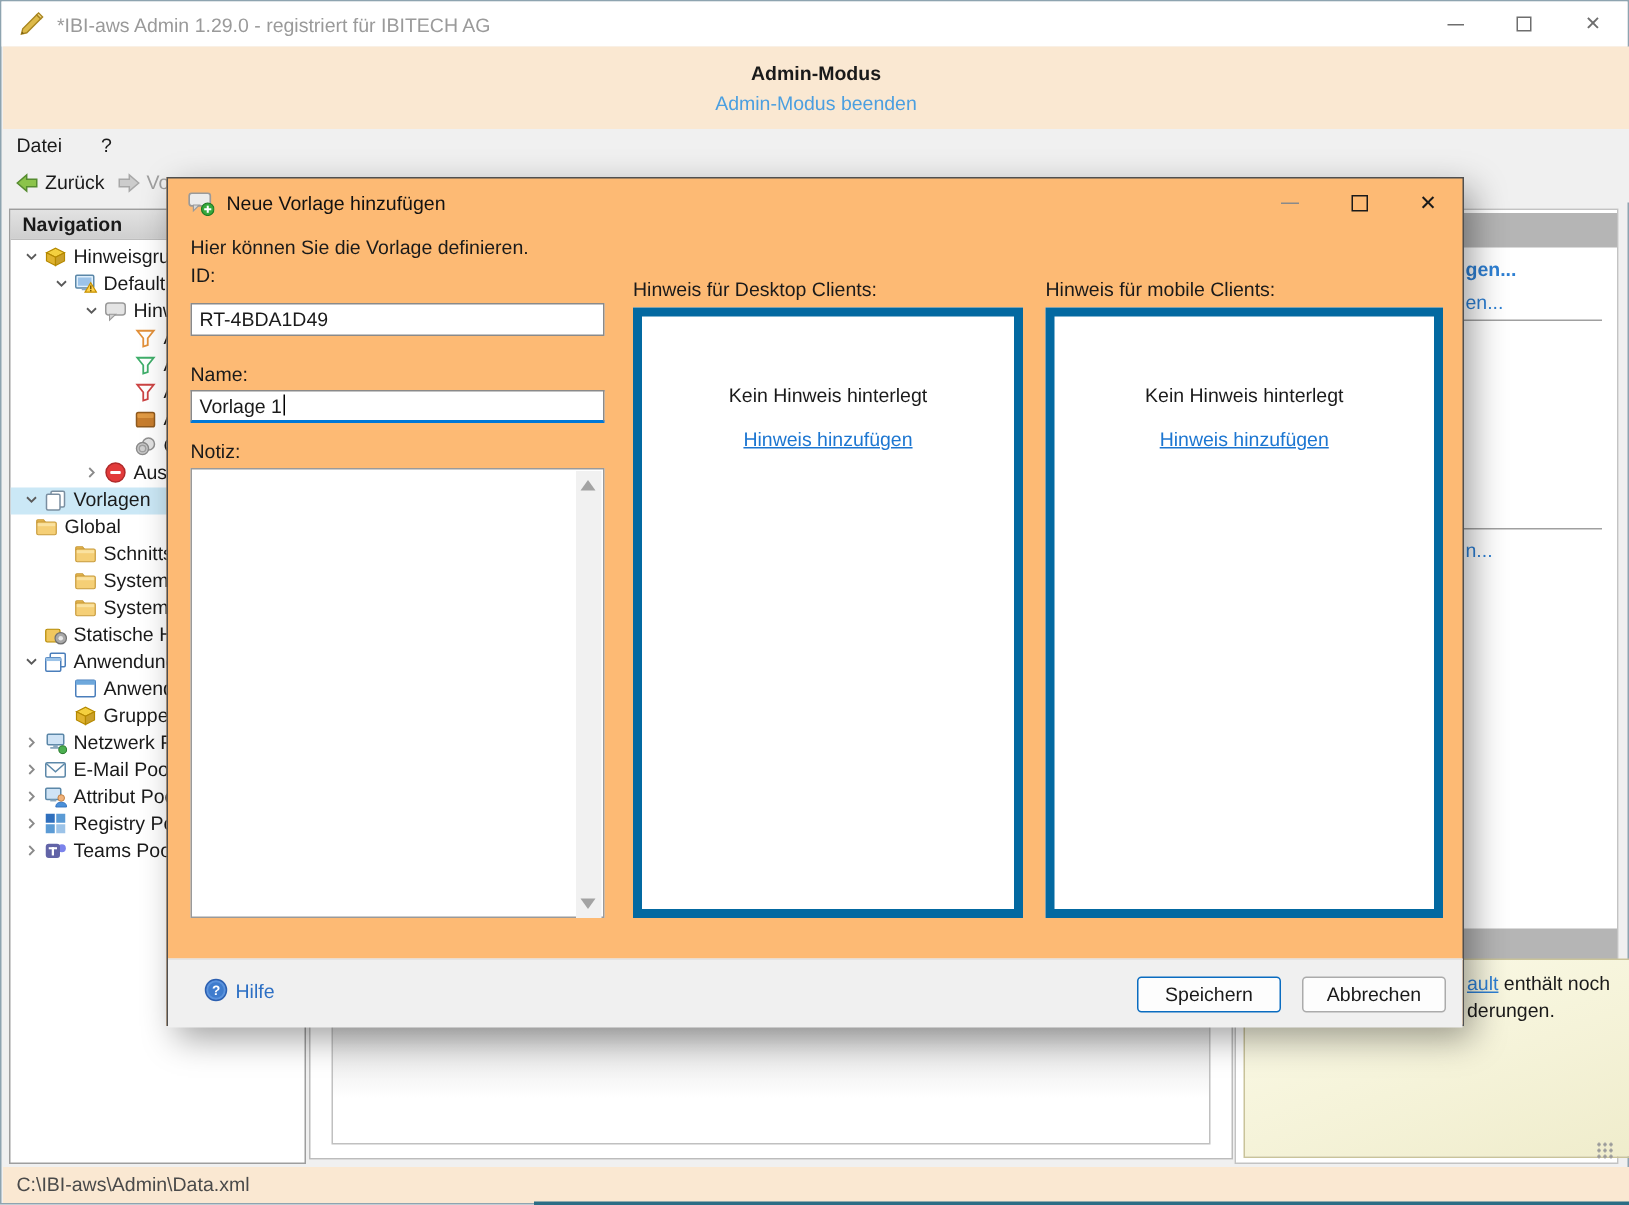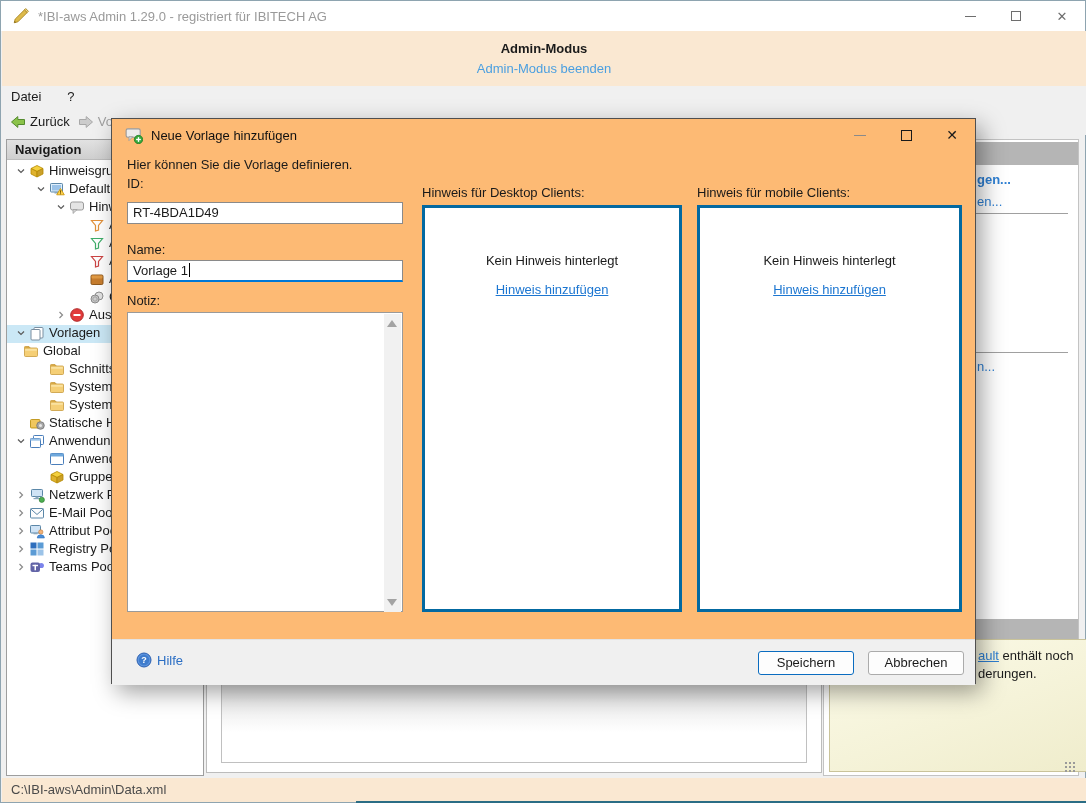--- a/index.html
+++ b/index.html
@@ -70,21 +70,21 @@
   .dlg-desc { position:absolute; left:15px; top:38px; }
   .fld-label { position:absolute; left:15px; }
   .fld-input { position:absolute; left:15px; width:276px; height:22px; border:1px solid #8a8a8a; background:#fff; padding:0 5px; line-height:20px; }
   .fld-input.focused { border-bottom:2px solid #0078d7; }
   .caret { display:inline-block; width:1px; height:14px; background:#000; vertical-align:-2px; margin-left:1px; }
   .note-area { position:absolute; left:15px; top:193px; width:276px; height:300px; border:1px solid #9a9a9a; background:#fff; }
   .note-scroll { position:absolute; right:1px; top:1px; width:17px; height:298px; background:#f1f1f1; }
   .sb-arrow { position:absolute; left:3px; width:0; height:0; border-left:5.5px solid transparent; border-right:5.5px solid transparent; }
   .sb-arrow.up { top:6px; border-bottom:7px solid #a3a3a3; }
   .sb-arrow.down { bottom:6px; border-top:7px solid #a3a3a3; }
-  .hint-panel { position:absolute; top:86px; height:407px; border:3px solid #0369a1; background:#fff; text-align:center; }
+  .hint-panel { position:absolute; top:86px; height:407px; border:6px solid #0369a1; background:#fff; text-align:center; }
   .hint-panel.desktop { left:310px; width:260px; }
   .hint-panel.mobile { left:585px; width:265px; }
   .hint-label { position:absolute; top:66px; }
   .hint-empty { margin-top:45px; }
   .hint-add { margin-top:14px; color:#1c76d1; text-decoration:underline; cursor:pointer; display:inline-block; }
   .dlg-footer { position:absolute; left:0; top:520px; width:100%; height:46px; background:#f0f0f0; border-top:1px solid #e3e3e3; }
   .help-link { position:absolute; left:24px; top:12px; display:flex; align-items:center; gap:5px; color:#2c6fc4; cursor:pointer; }
   .dlg-button { position:absolute; top:11px; width:96px; height:24px; background:#fdfdfd; border:1px solid #ababab; border-radius:3px; text-align:center; line-height:22px; cursor:pointer; }
   .dlg-button.primary { left:646px; border:1px solid #0a6cc0; }
   .dlg-button.secondary { left:756px; }

